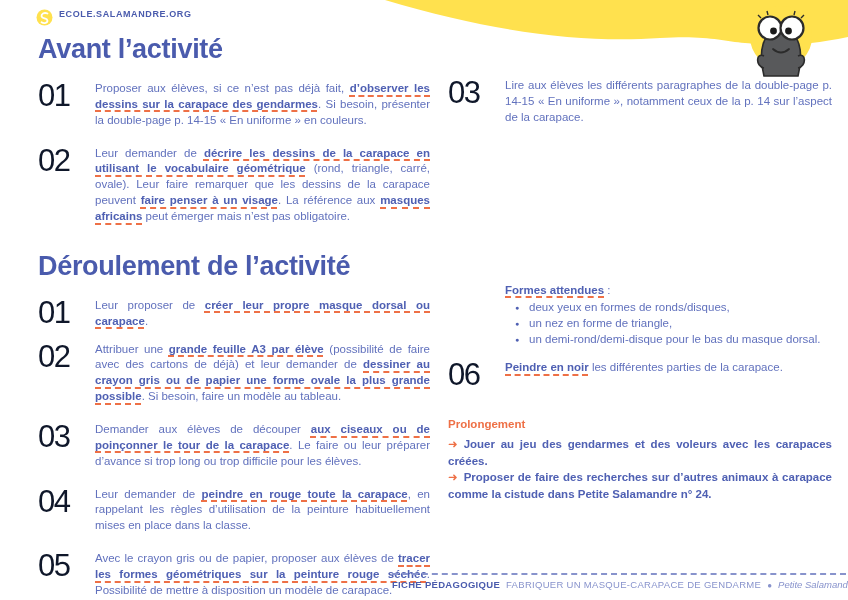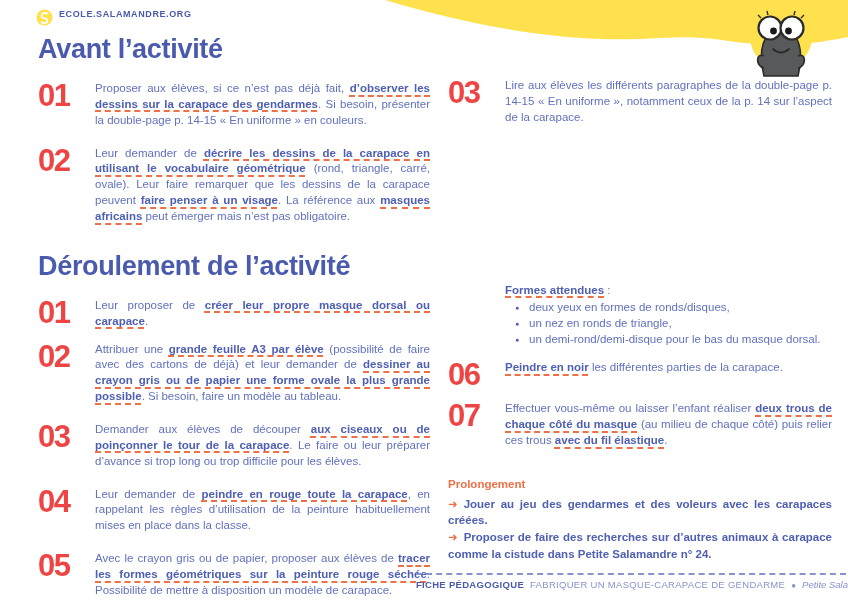--- a/index.html
+++ b/index.html
@@ -17,22 +17,22 @@
   .site { font-size:9px; font-weight:bold; letter-spacing:.6px; color:#4a5bad; }
   
   .col-left  { position:absolute; left:38px;  top:34px; width:392px; }
   .col-right { position:absolute; left:448px; top:78px; width:384px; }
   h1.sec-title {
     font-size:27px; font-weight:bold; color:#4a5bad; letter-spacing:-.3px; margin-bottom:16px;
   }
   .sec-deroulement { margin-top:26px; }
   .step { display:flex; gap:13px; margin-bottom:17px; }
   .step .num {
-    flex:0 0 44px; font-size:31px; line-height:.95; font-weight:bold;
-    color:#ef4444; letter-spacing:-1.5px;
+    flex:0 0 44px; font-size:31px; line-height:.95; font-weight:normal;
+    color:#0f172a; letter-spacing:-1.5px;
   }
   .step .txt {
     flex:1; font-size:11.5px; line-height:1.38; text-align:justify; color:#6171bd;
   }
   .tight { margin-bottom:12px; }
   .seg-n { }
   .seg-b, .seg-bb, .seg-bi { font-weight:bold; color:#4f60b3; }
   .seg-b {
     text-decoration:underline; text-decoration-style:dashed;
     text-decoration-color:#ee7046; text-decoration-thickness:1.5px;
@@ -48,21 +48,21 @@
   .formes li::before { content:"●"; position:absolute; left:10px; font-size:7px; top:3px; color:#4f60b3; }
   
   .prolong { margin:27px 0 0 0; font-size:11.5px; line-height:1.45; }
   .prolong-head { color:#ee7046; font-weight:bold; margin-bottom:3px; }
   .prolong-item { text-align:justify; font-weight:bold; color:#4f60b3; }
   .arrow { color:#ee7046; font-weight:bold; margin-right:6px; }
   
   .footer {
     position:absolute; left:392px; right:2px; bottom:10px;
     border-top:2px dashed #8893cc; padding-top:4px;
-    display:flex; align-items:baseline; gap:6px; font-size:9.5px; white-space:nowrap;margin-left:24px;
+    display:flex; align-items:baseline; gap:6px; font-size:9.5px; white-space:nowrap;
   }
   .footer .label { font-weight:bold; color:#4a5bad; letter-spacing:.3px; }
   .footer .doc-title { color:#8893cc; letter-spacing:.3px; }
   .footer .dot { color:#8893cc; font-size:8px; }
   .footer .issue { color:#8893cc; font-style:italic; }
 </style>
 </head>
 <body>
 
 <div class="page">
@@ -129,32 +129,28 @@
   <div class="col-right">
     <div class="step">
       <div class="num">03</div>
       <div class="txt"><span class="seg-n">Lire aux élèves les différents paragraphes de la double-page p. 14-15 « En uniforme », notamment ceux de la p. 14 sur l’aspect de la carapace.</span></div>
     </div>
 
     <div class="formes">
       <span class="formes-head">Formes attendues</span><span> :</span>
       <ul>
         <li>deux yeux en formes de ronds/disques,</li>
-        <li>un nez en ronds de triangle,</li>
+        <li>un nez en forme de triangle,</li>
         <li>un demi-rond/demi-disque pour le bas du masque dorsal.</li>
       </ul>
     </div>
 
     <div class="step tight">
       <div class="num">06</div>
       <div class="txt"><span class="seg-b">Peindre en noir</span><span class="seg-n"> les différentes parties de la carapace.</span></div>
-    </div>
-    <div class="step">
-      <div class="num">07</div>
-      <div class="txt"><span class="seg-n">Effectuer vous-même ou laisser l’enfant réaliser </span><span class="seg-b">deux trous de chaque côté du masque</span><span class="seg-n"> (au milieu de chaque côté) puis relier ces trous </span><span class="seg-b">avec du fil élastique</span><span class="seg-n">.</span></div>
     </div>
 
     <div class="prolong">
       <div class="prolong-head">Prolongement</div>
       <div class="prolong-item"><span class="arrow">➜</span><span><span class="seg-bb">Jouer au jeu des gendarmes et des voleurs avec les carapaces créées.</span></span></div>
       <div class="prolong-item"><span class="arrow">➜</span><span><span class="seg-bb">Proposer de faire des recherches sur d’autres animaux à carapace comme la cistude dans </span><span class="seg-bi">Petite Salamandre</span><span class="seg-bb"> n° 24.</span></span></div>
     </div>
   </div>
 
   <div class="footer">

